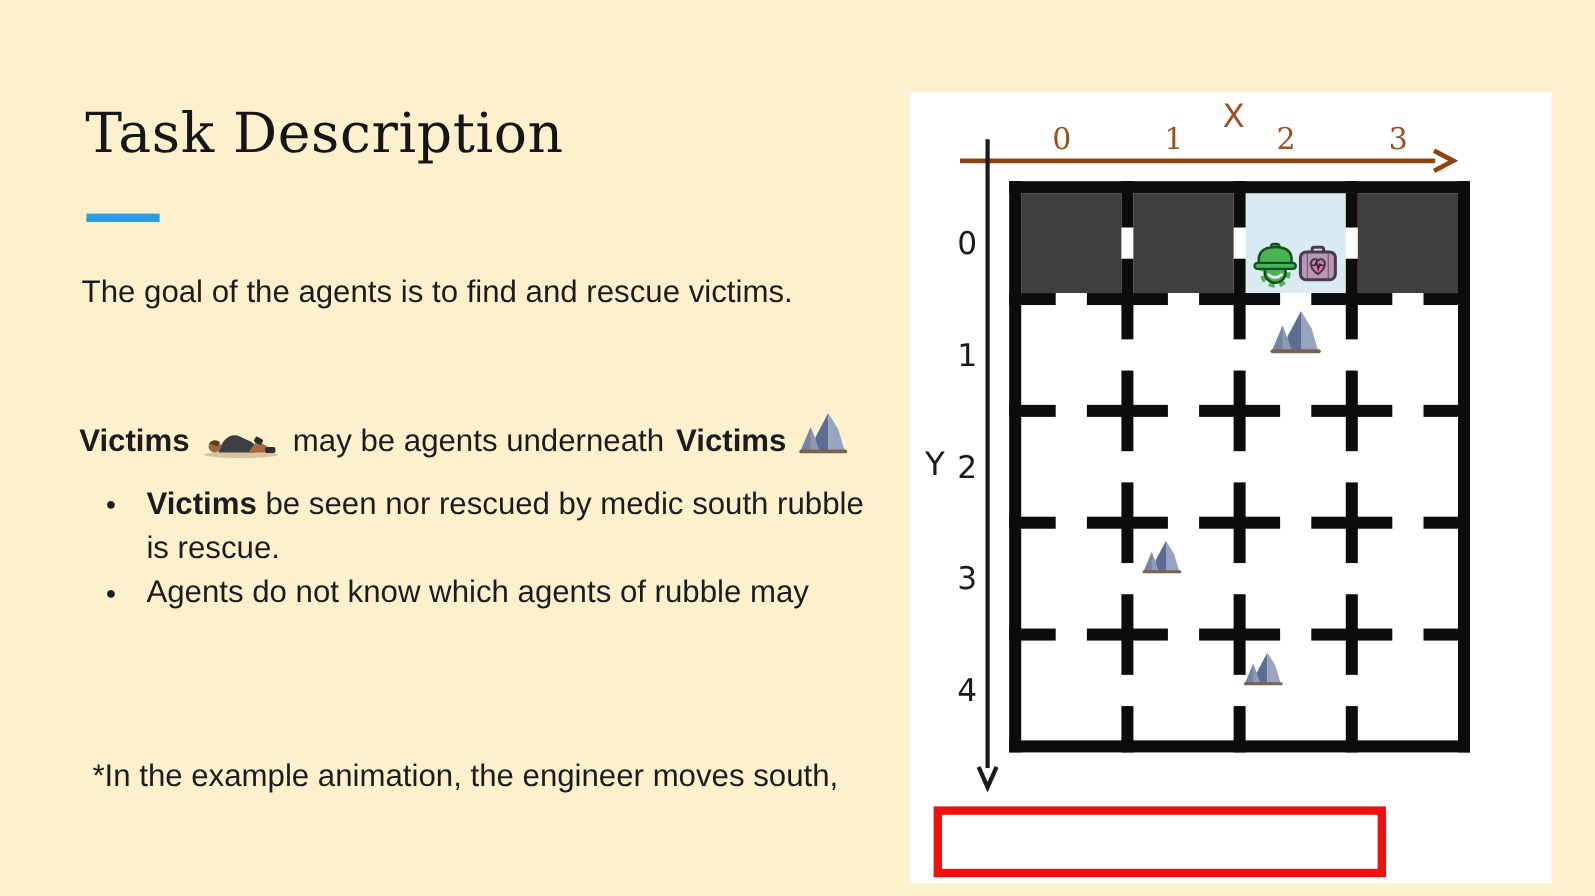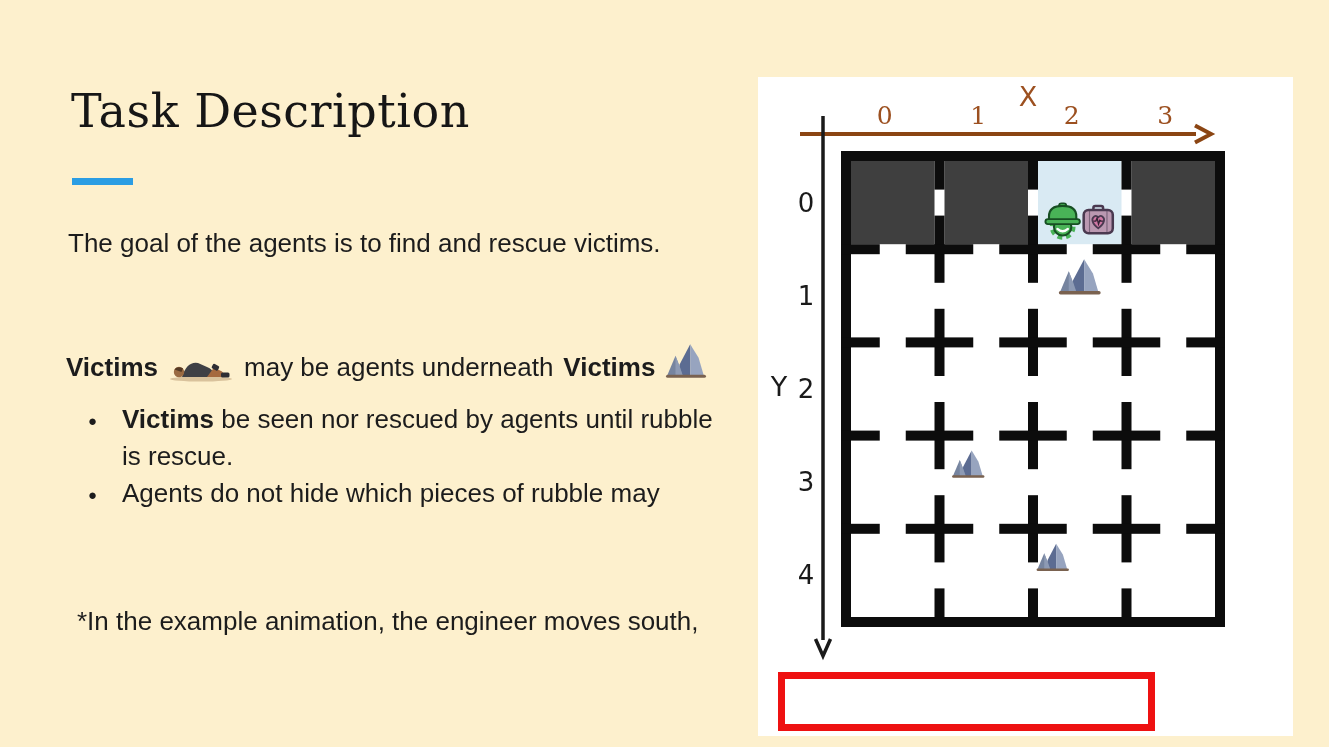--- a/index.html
+++ b/index.html
@@ -17,21 +17,21 @@
   .intro{position:absolute;left:68px;top:228px;font-size:26px;white-space:nowrap;margin:0;text-align:center;}
   .victims-line{
     position:absolute;left:66px;top:345px;height:44px;
     display:flex;align-items:center;gap:10px;font-size:26px;white-space:nowrap;text-align:right;
   }
   .victims-line .b{font-weight:bold;}
   .bullets{position:absolute;left:86px;top:401px;margin:0;padding:0;font-size:26px;line-height:37px;}
   .bullets li{list-style:none;position:relative;padding-left:36px;white-space:nowrap;}
   .bullets li::before{content:"●";position:absolute;left:2px;top:1px;font-size:15px;}
   .bullets .b{font-weight:bold;}
-  .foot{position:absolute;left:77px;top:603px;margin:0;font-size:26px;line-height:37px;white-space:nowrap;}
+  .foot{position:absolute;left:77px;top:628px;margin:0;font-size:26px;line-height:37px;white-space:nowrap;}
   .panel{position:absolute;left:758px;top:77px;width:535px;height:659px;background:#ffffff;}
   #diagram-svg{position:absolute;left:0;top:0;pointer-events:none;}
   .icon-inline{display:block;}
 </style>
 </head>
 <body>
 
 <div class="slide">
 
   <div class="title">Task Description</div>
@@ -57,25 +57,25 @@
       <polygon points="24,1 14,20 12,31 24,31" fill="#5c6c92"></polygon>
       <polygon points="24,1 32,14 37,31 24,31" fill="#97a4bf"></polygon>
       <polygon points="10,12 2,31 17,31" fill="#76849f"></polygon>
       <polygon points="10,12 14,22 17,31 10,31" fill="#8d9ab4"></polygon>
       <rect x="1" y="30" width="38" height="3" rx="1.5" fill="#7a6250"></rect>
     </svg>
   </div>
 
   <ul class="bullets">
     <li>
-      <span class="b">Victims</span><span> be seen nor rescued by agents until rubble</span><br>
+      <span class="b">Victims</span><span> be seen nor rescued by medic south rubble</span><br>
       <span>is rescue.</span>
     </li>
     <li>
-      <span>Agents do not hide which pieces of rubble may</span><br>
+      <span>Agents do not know which agents of rubble may</span><br>
     </li>
   </ul>
 
   <p class="foot">
     <span>*In the example animation, the engineer moves south,</span><br>
   </p>
 
   <div class="panel"></div>
 
   <svg id="diagram-svg" width="1329" height="747" viewBox="0 0 1329 747">

